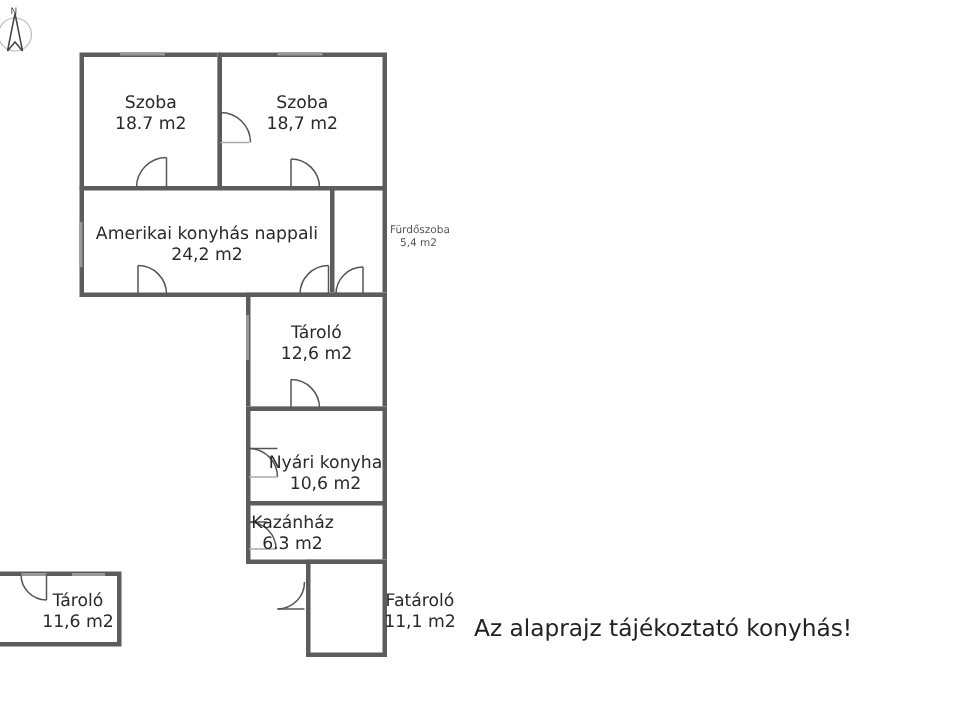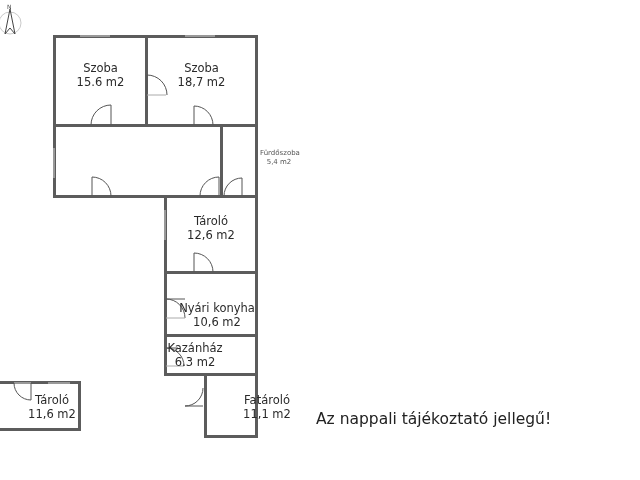--- a/index.html
+++ b/index.html
@@ -79,45 +79,49 @@
 
       <line x1="14" y1="383" x2="31" y2="383" stroke="#999" stroke-width="2"></line>
       <line x1="31" y1="383" x2="31" y2="400"></line>
       <path d="M14,383 A17,17 0 0 0 31,400"></path>
       <line x1="48" y1="383" x2="70" y2="383" stroke="#999" stroke-width="2"></line>
     </g>
   </svg>
 
   <div class="label lg" style="left:53px;top:61px;width:95px;">
     <span class="name">Szoba</span>
-    <span class="area">15.6 m2</span>
+    <span class="area">18.7 m2</span>
   </div>
   <div class="label lg" style="left:145px;top:61px;width:113px;">
     <span class="name">Szoba</span>
     <span class="area">18,7 m2</span>
+  </div>
+  <div class="label lg" style="left:53px;top:148px;width:170px;">
+    <span class="name">Amerikai konyhás nappali</span>
+    <span class="area">24,2 m2</span>
   </div>
   <div class="label sm" style="left:220px;top:149px;width:38px;">
     <span class="name">Fürdőszoba</span>
     <span class="area">5,4 m2</span>
   </div>
   <div class="label lg" style="left:164px;top:214px;width:94px;text-align:center;">
     <span class="name">Tároló</span>
     <span class="area">12,6 m2</span>
   </div>
   <div class="label lg" style="left:170px;top:301px;width:94px;">
     <span class="name">Nyári konyha</span>
     <span class="area">10,6 m2</span>
   </div>
   <div class="label lg" style="left:148px;top:341px;width:94px;">
     <span class="name">Kazánház</span>
     <span class="area">6.3 m2</span>
   </div>
-  <div class="label lg" style="left:204px;top:393px;width:54px;padding-left:36px;">
+  <div class="label lg" style="left:217px;top:393px;width:54px;padding-left:36px;">
     <span class="name">Fatároló</span>
     <span class="area">11,1 m2</span>
   </div>
   <div class="label lg" style="left:22px;top:393px;width:60px;">
     <span class="name">Tároló</span>
     <span class="area">11,6 m2</span>
   </div>
 
-  <div class="note">Az nappali tájékoztató jellegű!</div>
+  <div class="note">Az alaprajz tájékoztató konyhás!</div>
 </div>
 
 </body></html>

